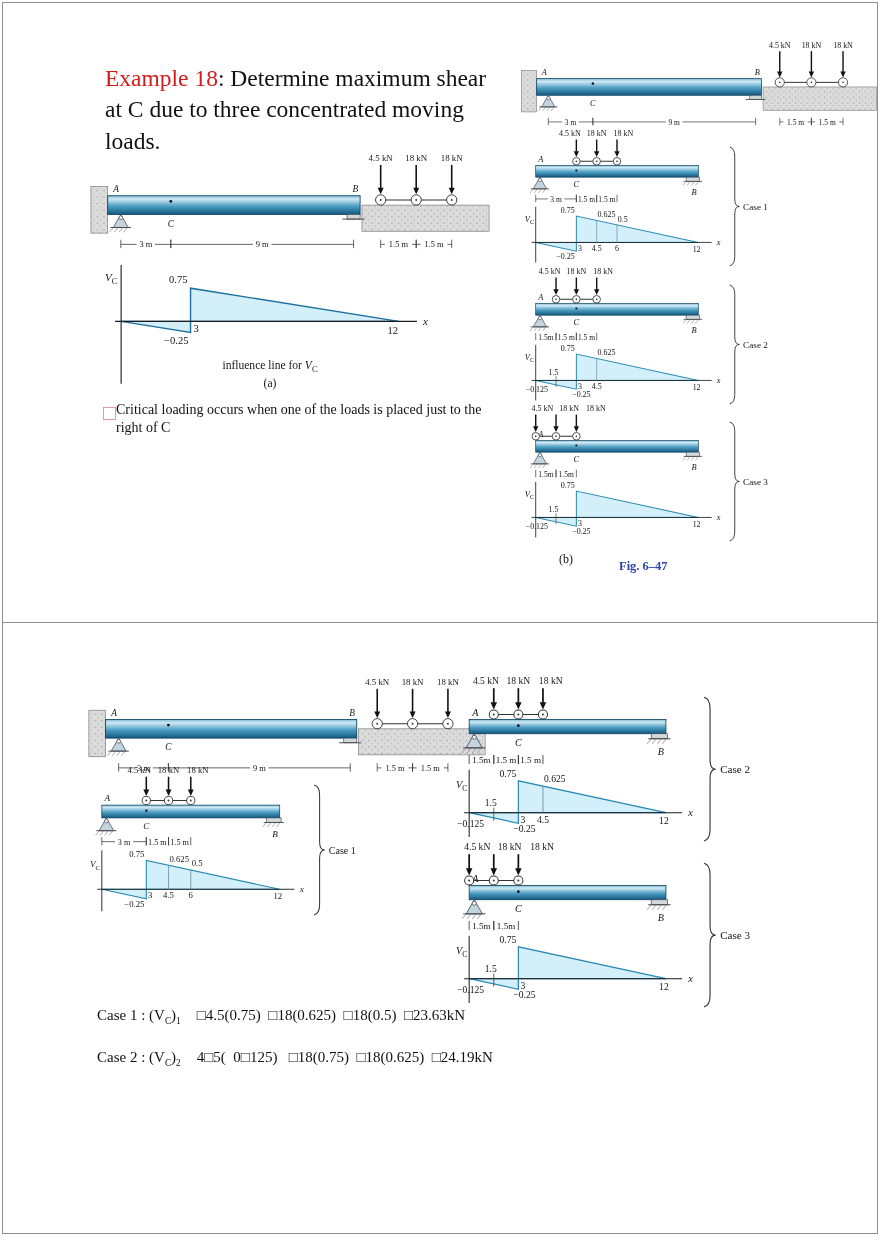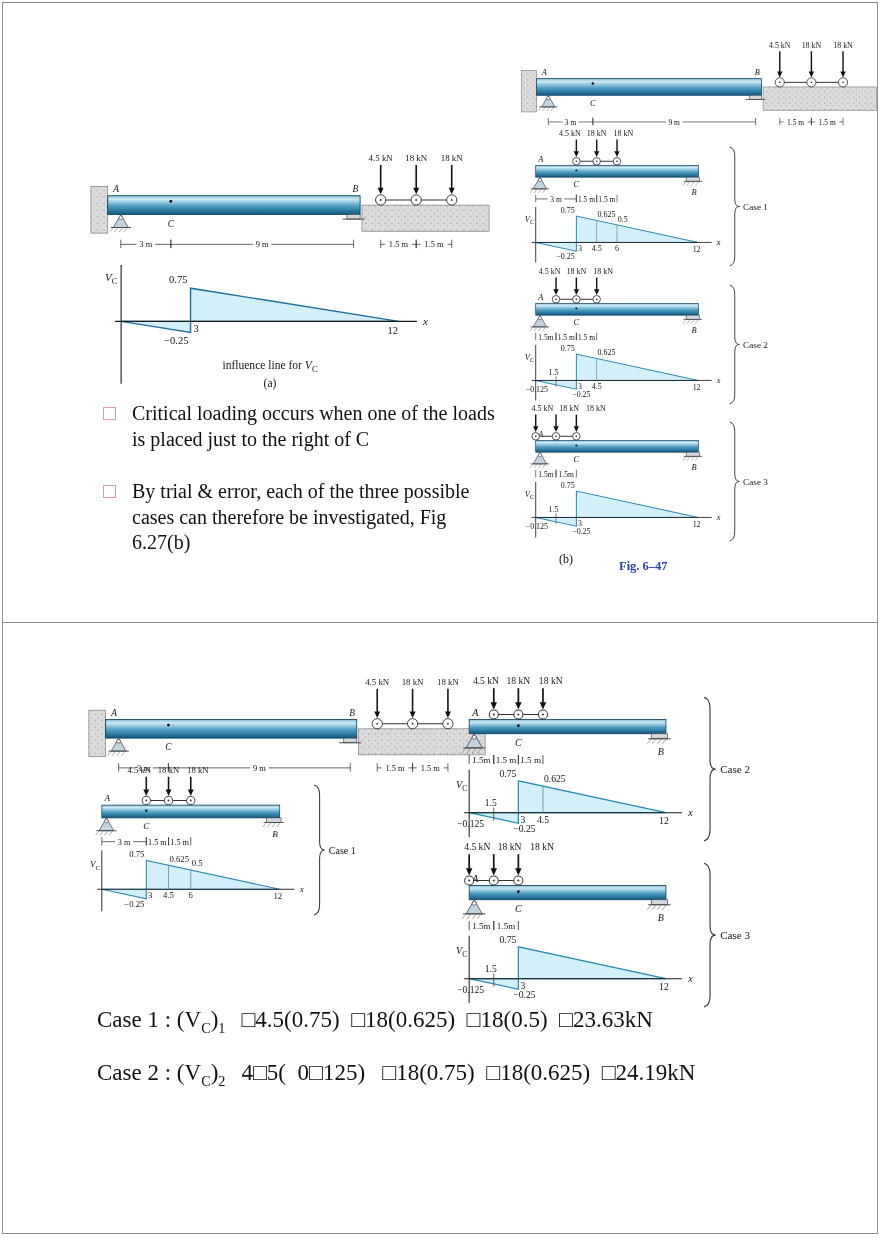--- a/index.html
+++ b/index.html
@@ -8,46 +8,47 @@
   .slide{position:absolute;left:2px;width:874px;background:#fff;border:1px solid #8f8f8f;}
   #slide1{top:2px;height:620px;}
   #slide2{top:622px;height:610px;}
   .title{position:absolute;left:102px;top:60px;width:382px;font-size:23.5px;line-height:1.33;}
   .red{color:#cf1d1d;}
   .fig{position:absolute;}
   .fig svg{display:block;width:100%;}
   #f1-ov-l{left:86px;top:146px;width:402px;}
   #f1-il-a{left:98px;top:252px;width:332px;}
   .bullets{position:absolute;left:100px;top:398px;width:392px;}
-  .bullet{display:flex;gap:16px;margin-bottom:27px;font-size:20px;line-height:1.28;}
+  .bullet{display:flex;gap:0;margin-bottom:27px;font-size:14px;line-height:1.28;}
   .bullet .sq{flex:0 0 auto;width:11px;height:11px;border:1.6px solid #e09aa2;margin-top:6px;background:#fff;}
   #f1-ov-r{left:517px;top:34px;width:358px;}
   #f1-c1{left:521px;top:124px;width:276px;}
   #f1-c2{left:521px;top:262px;width:276px;}
   #f1-c3{left:521px;top:399px;width:276px;}
   .sub-label{position:absolute;font-size:12px;}
   #f1-b{left:556px;top:549px;}
   .fig-caption{position:absolute;left:616px;top:556px;font-size:12.5px;font-weight:bold;color:#2a44aa;}
   #f2-ov{left:84px;top:50px;width:400px;}
   #f2-c1{left:86px;top:140px;width:302px;}
   #f2-c2{left:452px;top:50px;width:334px;}
   #f2-c3{left:452px;top:216px;width:334px;}
   .eqs{position:absolute;left:94px;top:384px;}
-  .eq{font-size:23px;margin-bottom:23px;white-space:pre;}
+  .eq{font-size:15px;margin-bottom:23px;white-space:pre;}
   .eq sub,.concl sub{font-size:0.62em;}
   .eq .expr{margin-left:16px;}
   .concl{position:absolute;left:0;top:533px;width:100%;text-align:center;
          font-size:17.2px;color:#e01212;}
 </style>
 </head>
 <body>
 
 <div class="page">
 
   <section class="slide" id="slide1">
+    <div class="title"><span class="red">Example 18</span><span>: Determine maximum shear at C due to three concentrated moving loads.</span></div>
 
     <div class="fig" id="f1-ov-l">
         <svg viewBox="0 0 430 120" style="font-family:'Liberation Serif','DejaVu Serif',serif">
           <defs>
             <linearGradient id="g1" x1="0" y1="0" x2="0" y2="1">
               <stop offset="0" stop-color="#7fb9d4"></stop>
               <stop offset="0.18" stop-color="#cfeaf5"></stop>
               <stop offset="0.55" stop-color="#4f9fc4"></stop>
               <stop offset="1" stop-color="#11587f"></stop>
             </linearGradient>
@@ -129,24 +130,20 @@
           <text x="168" y="113" text-anchor="middle" font-size="11.5" fill="#151515">influence line for <tspan font-style="italic">V</tspan><tspan dy="3" font-size="8.5">C</tspan></text>
           <text x="168" y="131" text-anchor="middle" font-size="11.5" fill="#151515">(a)</text>
         </svg>
       </div>
 
     <div class="bullets">
       <div class="bullet">
         <span class="sq"></span>
         <span>Critical loading occurs when one of the loads is placed just to the right of C</span>
       </div>
-      <div class="bullet">
-        <span class="sq"></span>
-        <span>By trial &amp; error, each of the three possible cases can therefore be investigated, Fig 6.27(b)</span>
-      </div>
     </div>
 
     <div class="fig" id="f1-ov-r">
         <svg viewBox="0 0 430 120" style="font-family:'Liberation Serif','DejaVu Serif',serif">
           <defs>
             <linearGradient id="g3" x1="0" y1="0" x2="0" y2="1">
               <stop offset="0" stop-color="#7fb9d4"></stop>
               <stop offset="0.18" stop-color="#cfeaf5"></stop>
               <stop offset="0.55" stop-color="#4f9fc4"></stop>
               <stop offset="1" stop-color="#11587f"></stop>

